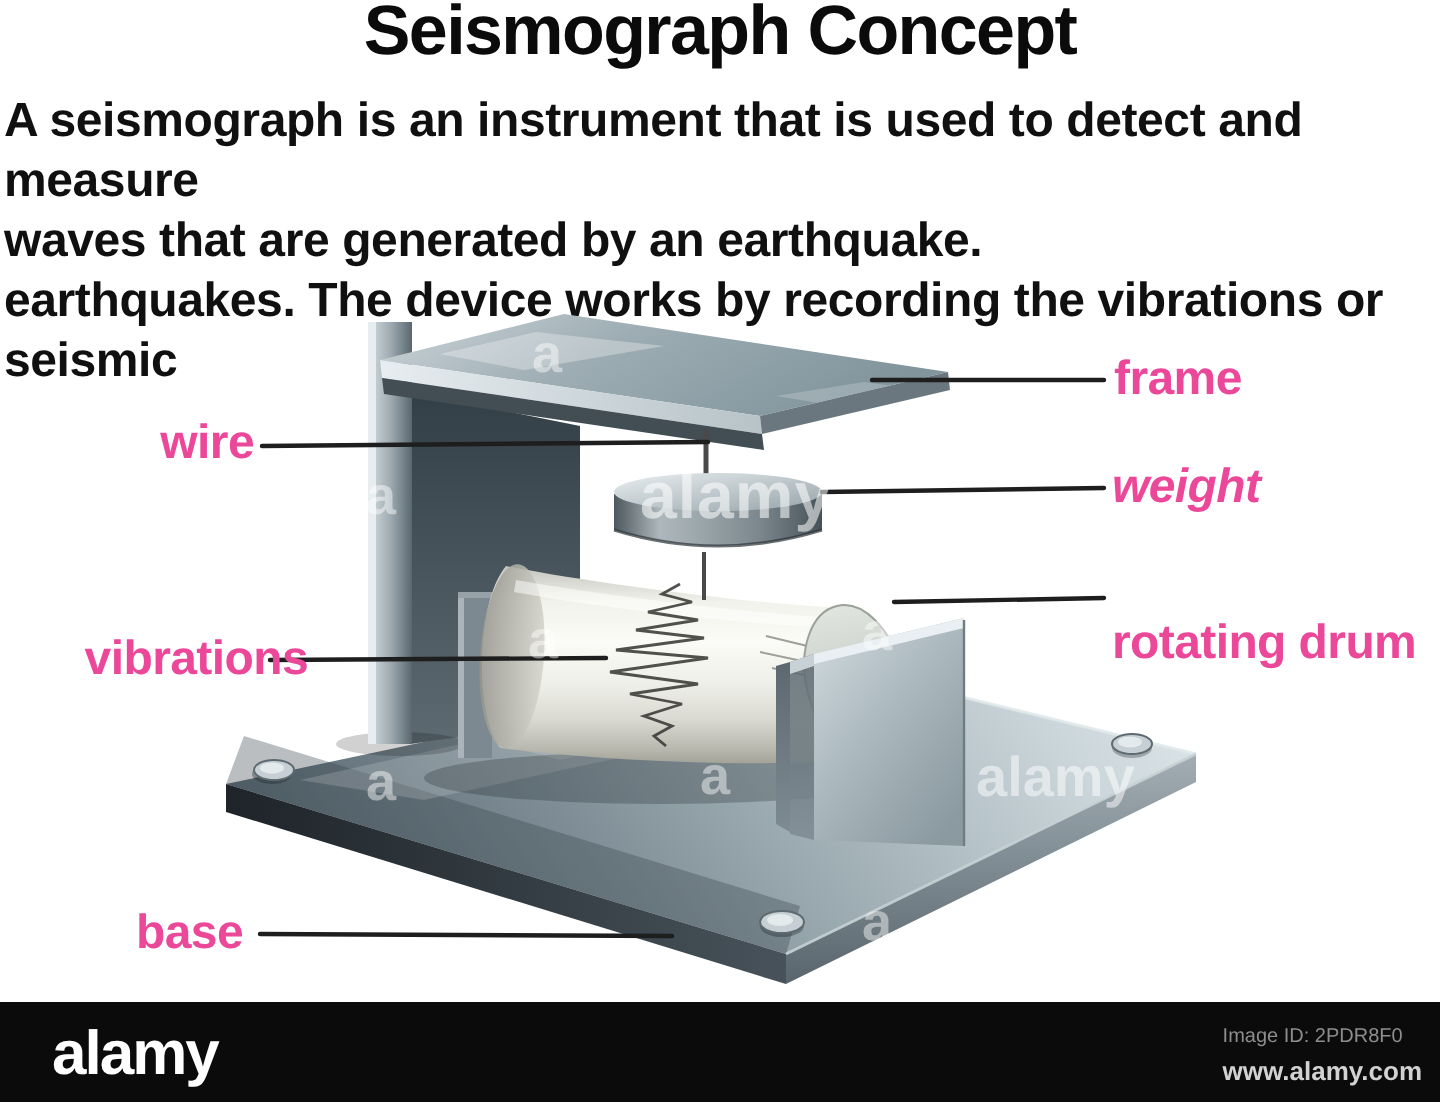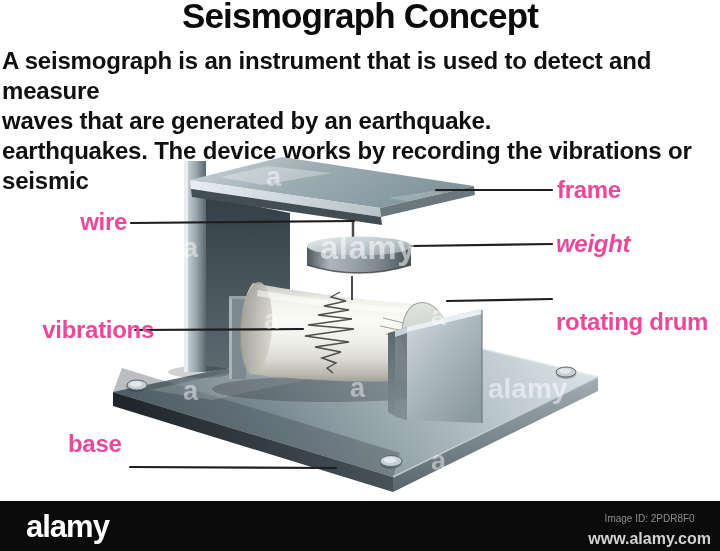--- a/index.html
+++ b/index.html
@@ -31,24 +31,24 @@
   .wm-a{font-size:27px;}
   .footer{
     position:absolute;left:0;top:501px;width:720px;height:50px;
     background:var(--c-footer_bg,#0b0b0b);z-index:6;
   }
   .footer-logo{
     position:absolute;left:26px;top:8px;color:#fff;
     font-size:31px;font-weight:700;letter-spacing:-1px;
   }
   .footer-meta{
-    position:absolute;right:9px;top:11px;text-align:center;line-height:1.45;
+    position:absolute;right:9px;top:11px;text-align:left;line-height:1.45;
   }
   .footer-id{font-size:10px;color:#8d8d8d;}
-  .footer-site{font-size:16px;font-weight:700;color:#d2d2d2;}
+  .footer-site{font-size:13px;font-weight:700;color:#d2d2d2;}
 </style>
 </head>
 <body>
 
 <div class="stage">
 
   <h1 class="title">Seismograph Concept</h1>
 
   <div class="desc">
     <div>A seismograph is an instrument that is used to detect and measure</div>
@@ -230,21 +230,21 @@
       <line x1="135" y1="330" x2="303" y2="329"></line>
       <line x1="130" y1="467" x2="336" y2="468"></line>
     </g>
   </svg>
 
   <div class="lbl" style="right:593px;top:208px;text-align:right;">wire</div>
   <div class="lbl" style="left:557px;top:176px;">frame</div>
   <div class="lbl" style="left:556px;top:230px;font-style:italic;">weight</div>
   <div class="lbl" style="left:556px;top:285px;margin-top:23px;">rotating drum</div>
   <div class="lbl" style="right:566px;top:316px;text-align:center;">vibrations</div>
-  <div class="lbl" style="left:68px;top:430px;">base</div>
+  <div class="lbl" style="left:68px;top:453px;">base</div>
 
   <span class="wm wm-big" style="left:320px;top:231px;">alamy</span>
   <span class="wm wm-base" style="left:488px;top:375px;">alamy</span>
   <span class="wm wm-a" style="left:266px;top:164px;">a</span>
   <span class="wm wm-a" style="left:183px;top:235px;">a</span>
   <span class="wm wm-a" style="left:264px;top:307px;">a</span>
   <span class="wm wm-a" style="left:431px;top:303px;">a</span>
   <span class="wm wm-a" style="left:183px;top:378px;">a</span>
   <span class="wm wm-a" style="left:350px;top:375px;">a</span>
   <span class="wm wm-a" style="left:431px;top:448px;">a</span>

